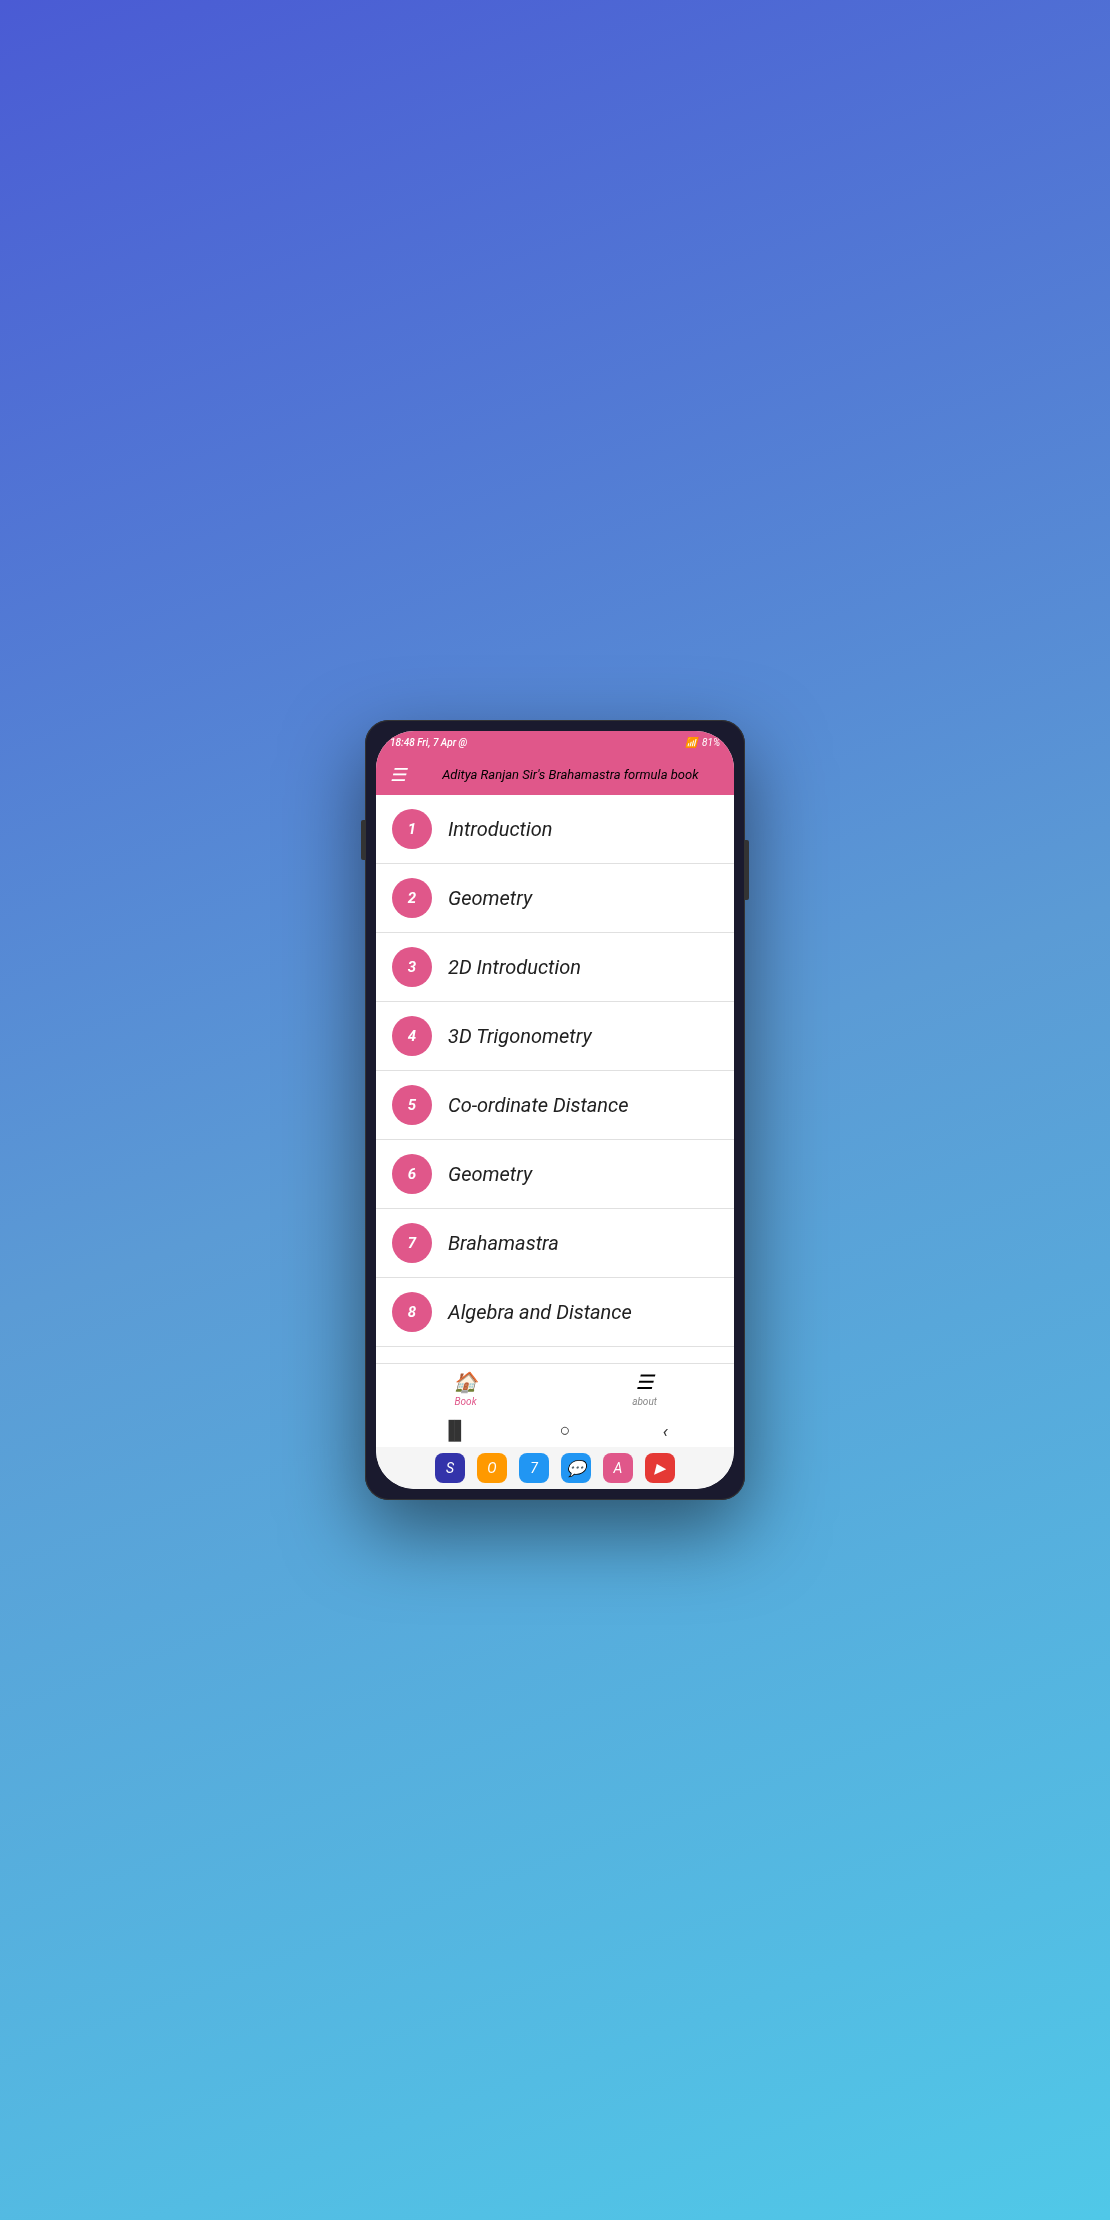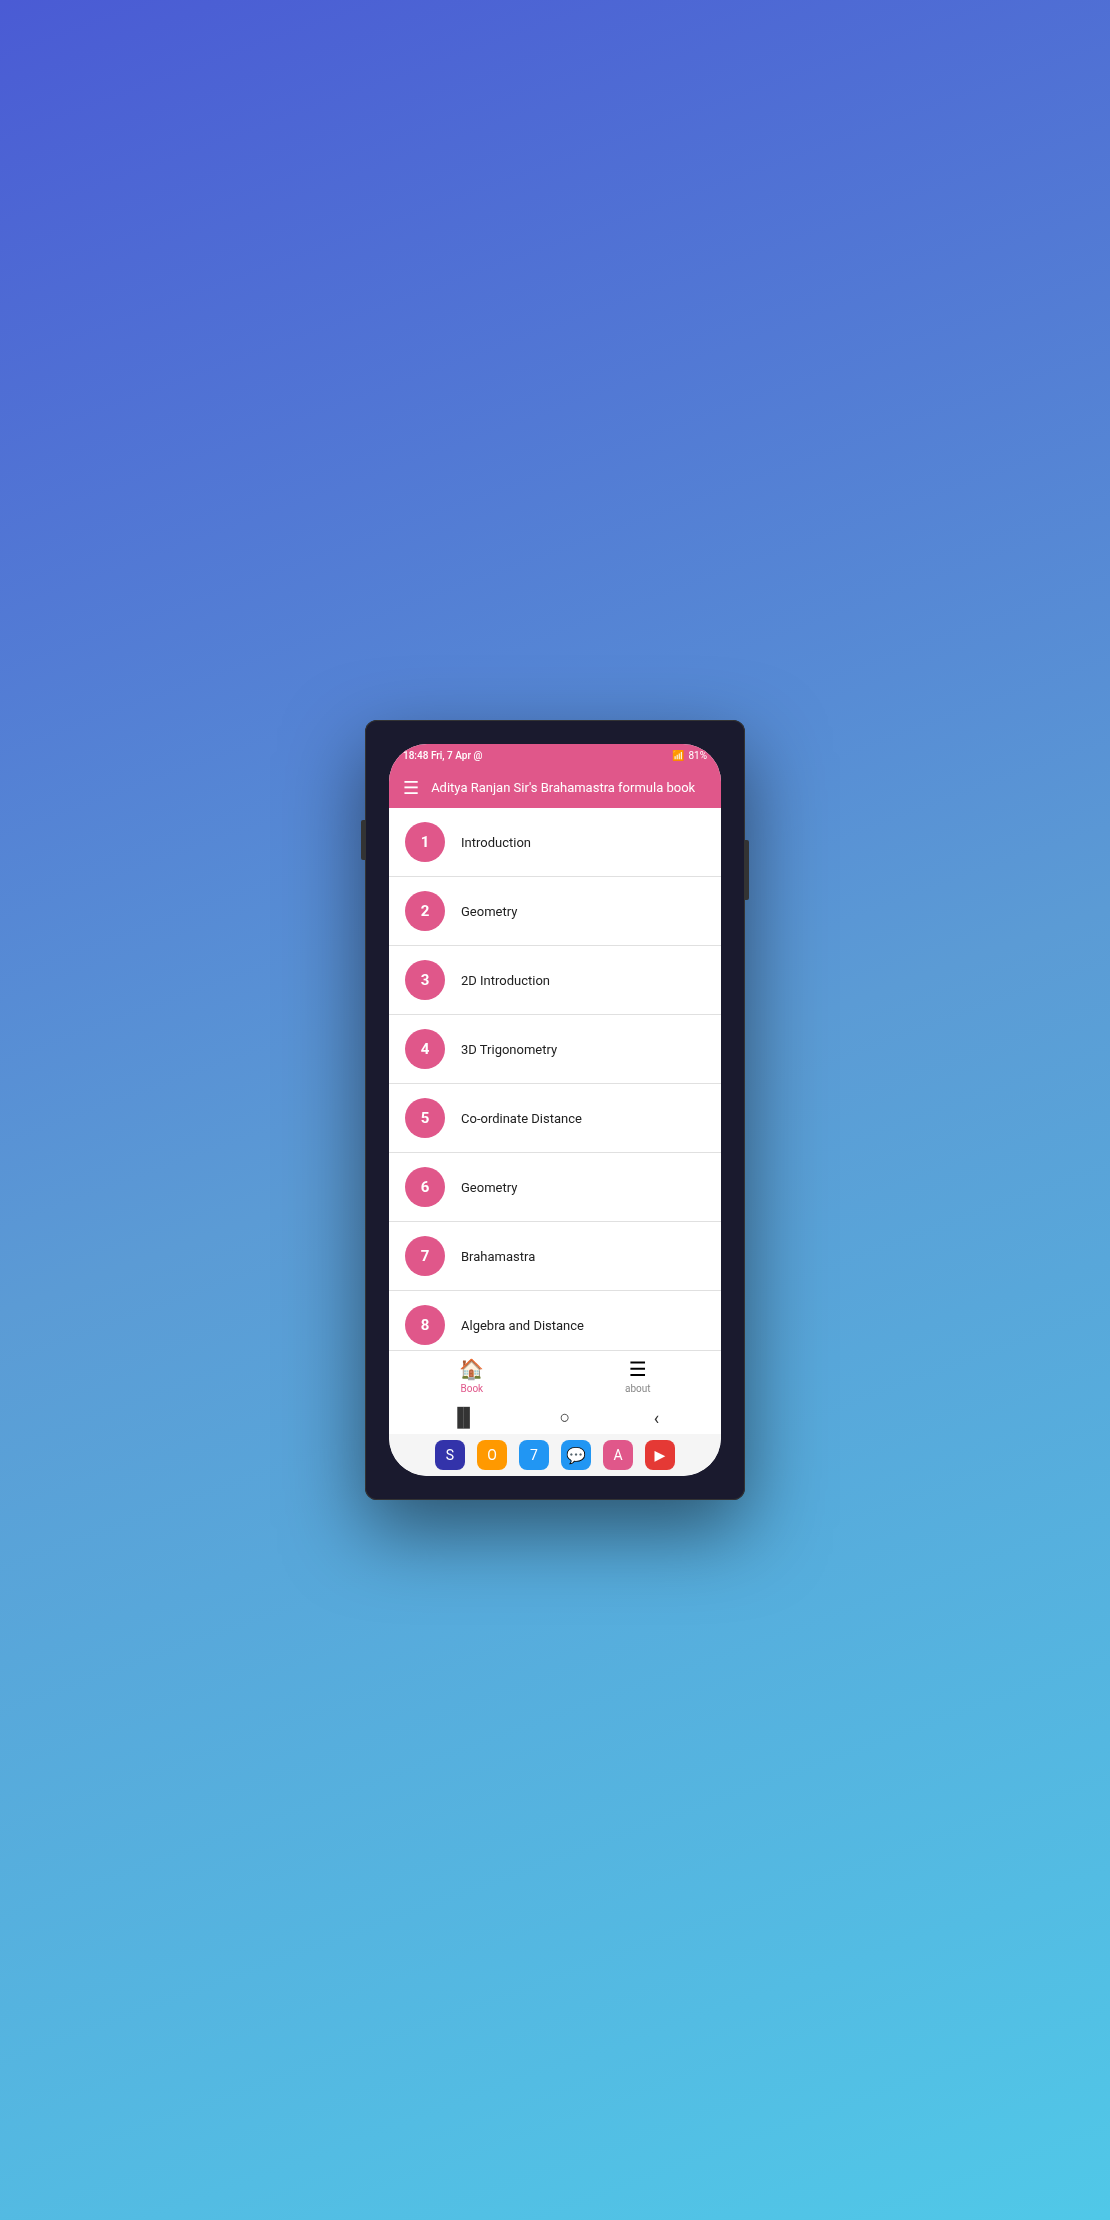--- a/index.html
+++ b/index.html
@@ -9,24 +9,25 @@
       display: flex;
       align-items: center;
       justify-content: center;
       font-family: 'Roboto', Arial, sans-serif;
     }
 
     .phone-outer {
       width: 380px;
       height: 780px;
       background: #1a1a2e;
-      border-radius: 12px;
-      padding: 24px;
+      border-radius: 24px;
+      padding: 11px;
       box-shadow: 0 30px 80px rgba(0,0,0,0.5), inset 0 0 0 1px #333;
       position: relative;
+      font-style: italic;
     }
 
     .phone-screen {
       width: 100%;
       height: 100%;
       background: #fff;
       border-radius: 38px;
       overflow: hidden;
       display: flex;
       flex-direction: column;
@@ -62,23 +63,24 @@
       align-items: center;
       gap: 12px;
       flex-shrink: 0;
     }
     .hamburger-icon {
       color: white;
       font-size: 18px;
       cursor: pointer;
     }
     .app-title {
-      color: #ffffff;
+      color: #000000;
       font-size: 13px;
       font-weight: 400;
+      margin-left: 24px;
     }
 
     
     .list-area {
       flex: 1;
       overflow-y: auto;
       background: #fff;
     }
 
     .list-item {
@@ -98,21 +100,21 @@
       align-items: center;
       justify-content: center;
       color: white;
       font-size: 15px;
       font-weight: 700;
       flex-shrink: 0;
       margin-right: 16px;
     }
 
     .item-label {
-      font-size: 13px;
+      font-size: 20px;
       color: #212121;
       font-weight: 400;
     }
 
     
     .bottom-nav {
       background: #fff;
       border-top: 1px solid #e0e0e0;
       display: flex;
       justify-content: space-around;

